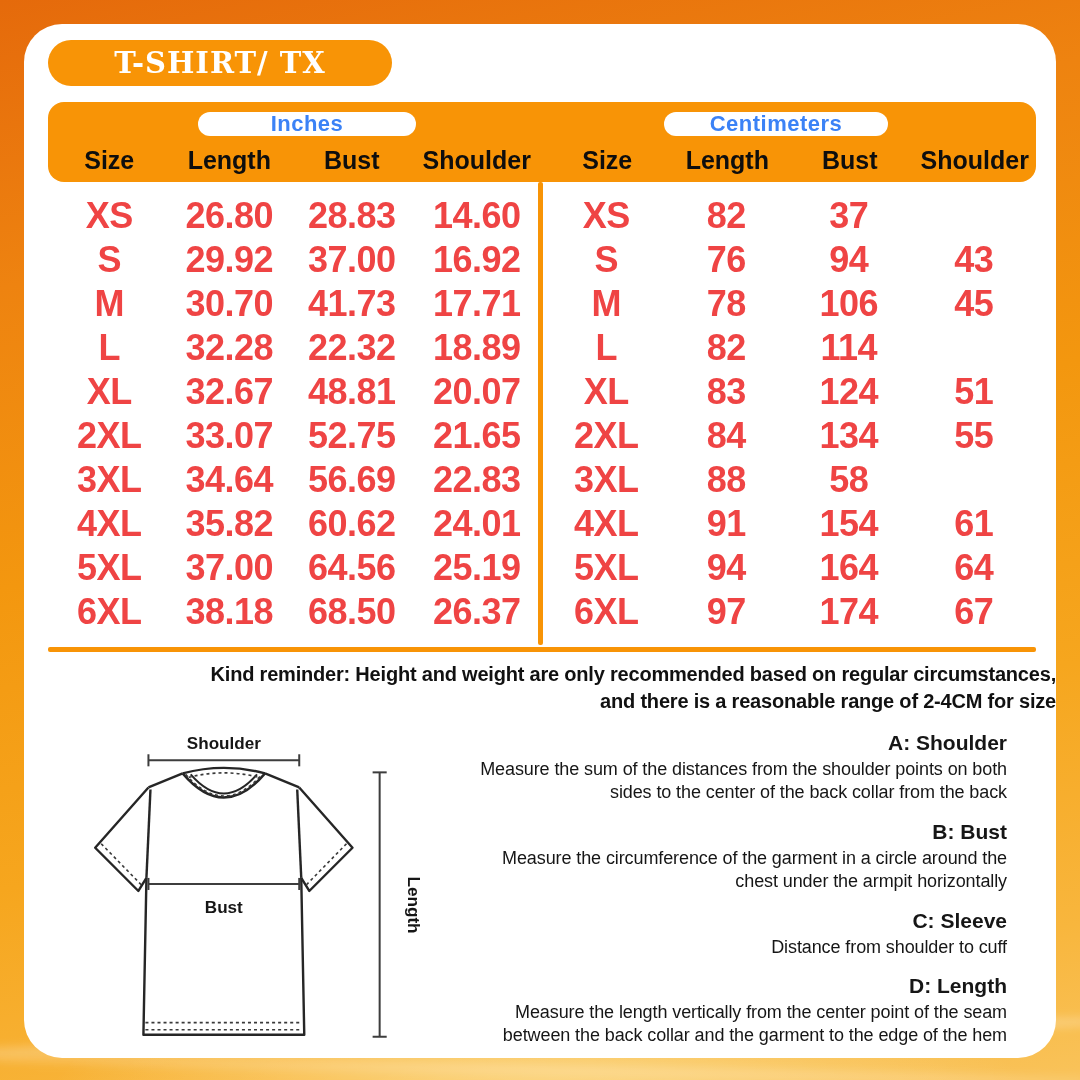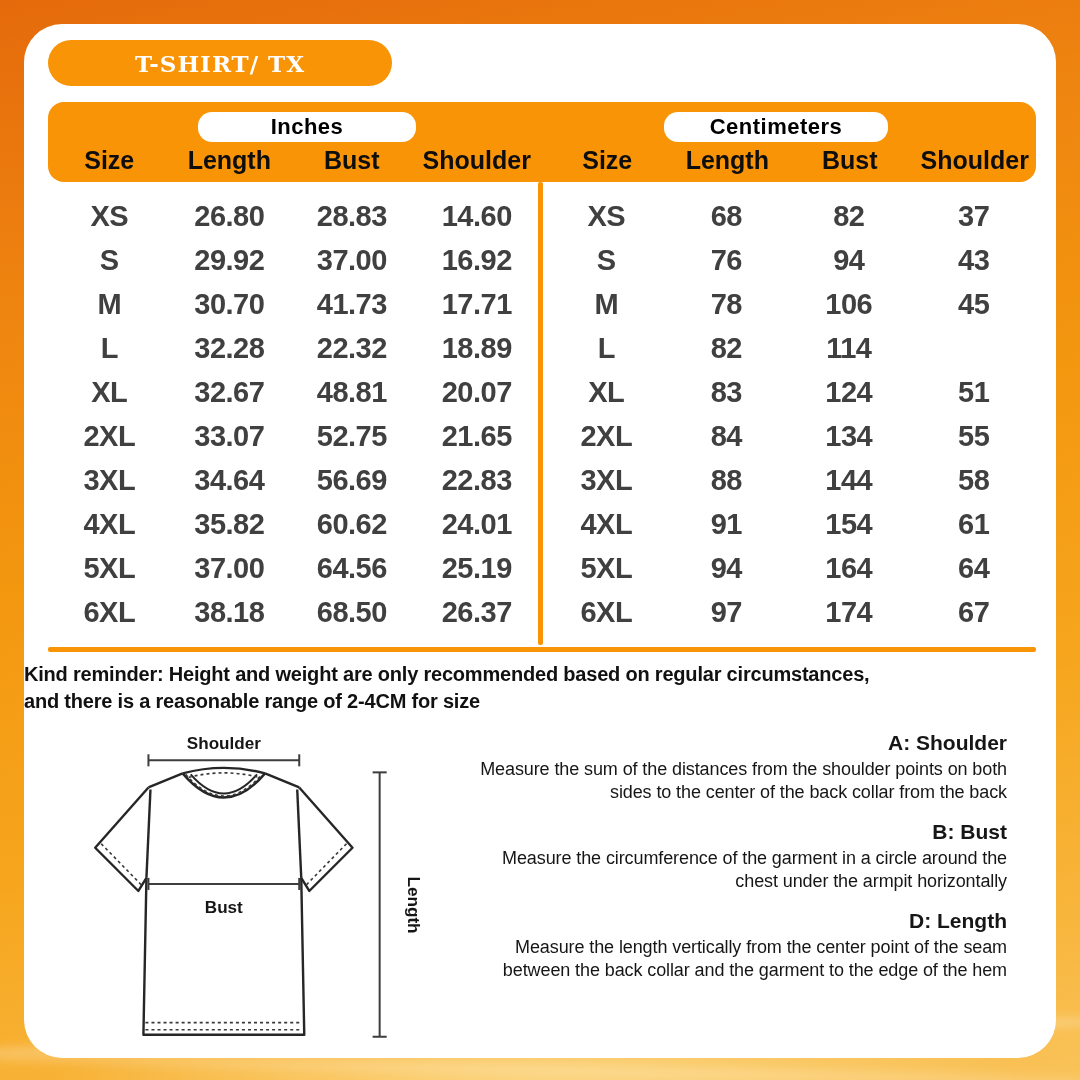--- a/index.html
+++ b/index.html
@@ -20,56 +20,56 @@
     position:absolute; left:24px; right:24px; top:24px; bottom:22px;
     background:#ffffff; border-radius:38px;
   }
 
   .badge{
     position:absolute; left:24px; top:16px; width:344px; height:46px;
     background:var(--accent,#F89406); border-radius:23px;
     display:flex; align-items:center; justify-content:center;
   }
   .badge span{
-    font-family:"DejaVu Serif", serif; font-weight:bold; font-size:23px;
+    font-family:"DejaVu Serif", serif; font-weight:bold; font-size:29px;
     color:#ffffff; letter-spacing:1px;
   }
 
   .size-bar{
     position:absolute; left:24px; top:78px; width:988px; height:80px;
     background:var(--accent,#F89406); border-radius:16px;
   }
   .unit-pill{
-    position:absolute; top:10px; height:30px; background:#ffffff; border-radius:14px;
+    position:absolute; top:10px; height:24px; background:#ffffff; border-radius:14px;
     display:flex; align-items:center; justify-content:center;
-    font-weight:bold; font-size:22px; color:#000000; letter-spacing:.5px;
+    font-weight:bold; font-size:22px; color:#3b82f6; letter-spacing:.5px;
   }
   .pill-inches{ left:150px; width:218px; }
   .pill-cm{ left:616px; width:224px; }
 
   .grid4{ display:grid; grid-template-columns:25% 24% 26% 25%; }
   .grid4 > div{ display:flex; align-items:center; justify-content:center; }
 
   .thead{ position:absolute; top:40px; width:490px; height:36px;
     font-weight:bold; font-size:25px; color:#0e0e0e;text-align:right; }
   .thead-left{ left:0; } .thead-right{ left:498px; }
 
   .tbl{ position:absolute; top:170px; width:490px; }
   .tbl-left{ left:24px; } .tbl-right{ left:521px; }
-  .trow{ height:44px; font-weight:bold; font-size:29px; color:#404040;
+  .trow{ height:44px; font-weight:bold; font-size:36px; color:#ef4444;
     display:grid; grid-template-columns:25% 24% 26% 25%; }
   .trow > div{ display:flex; align-items:center; justify-content:center; letter-spacing:-0.5px;}
 
   .vdiv{ position:absolute; left:514px; top:158px; width:5px; height:463px;
     background:var(--accent,#F89406); border-radius:2px; }
   .hdiv{ position:absolute; left:24px; top:623px; width:988px; height:5px;
     background:var(--accent,#F89406); border-radius:2px; }
 
   .reminder{
-    position:absolute; left:0; right:0; top:637px; text-align:left;
+    position:absolute; left:0; right:0; top:637px; text-align:right;
     font-weight:bold; font-size:20px; line-height:1.34; color:#111;
     letter-spacing:-0.2px;
   }
 
   .diagram{ position:absolute; left:40px; top:704px; width:382px; height:332px; }
 
   .instructions{ position:absolute; left:431px; top:707px; width:552px; color:#161616;text-align:right; }
   .inst-block{ margin-bottom:15px; }
   .inst-title{ font-weight:bold; font-size:21px; margin-bottom:3px; }
   .inst-body{ font-size:18px; line-height:1.3; letter-spacing:-0.1px; }
@@ -170,21 +170,20 @@
       <div class="trow">
         <div>6XL</div>
         <div>38.18</div>
         <div>68.50</div>
         <div>26.37</div>
       </div>
     </div>
   <div class="tbl tbl-right">
       <div class="trow">
         <div>XS</div>
-        <div>68</div>
         <div>82</div>
         <div>37</div>
       </div>
       <div class="trow">
         <div>S</div>
         <div>76</div>
         <div>94</div>
         <div>43</div>
       </div>
       <div class="trow">
@@ -206,21 +205,20 @@
       </div>
       <div class="trow">
         <div>2XL</div>
         <div>84</div>
         <div>134</div>
         <div>55</div>
       </div>
       <div class="trow">
         <div>3XL</div>
         <div>88</div>
-        <div>144</div>
         <div>58</div>
       </div>
       <div class="trow">
         <div>4XL</div>
         <div>91</div>
         <div>154</div>
         <div>61</div>
       </div>
       <div class="trow">
         <div>5XL</div>
@@ -291,18 +289,22 @@
   <div class="instructions">
       <div class="inst-block">
         <div class="inst-title">A: Shoulder</div>
         <div class="inst-body">Measure the sum of the distances from the shoulder points on both sides to the center of the back collar from the back</div>
       </div>
       <div class="inst-block">
         <div class="inst-title">B: Bust</div>
         <div class="inst-body">Measure the circumference of the garment in a circle around the chest under the armpit horizontally</div>
       </div>
       <div class="inst-block">
+        <div class="inst-title">C: Sleeve</div>
+        <div class="inst-body">Distance from shoulder to cuff</div>
+      </div>
+      <div class="inst-block">
         <div class="inst-title">D: Length</div>
         <div class="inst-body">Measure the length vertically from the center point of the seam between the back collar and the garment to the edge of the hem</div>
       </div>
     </div>
 
 </div>
 
 </body></html>

